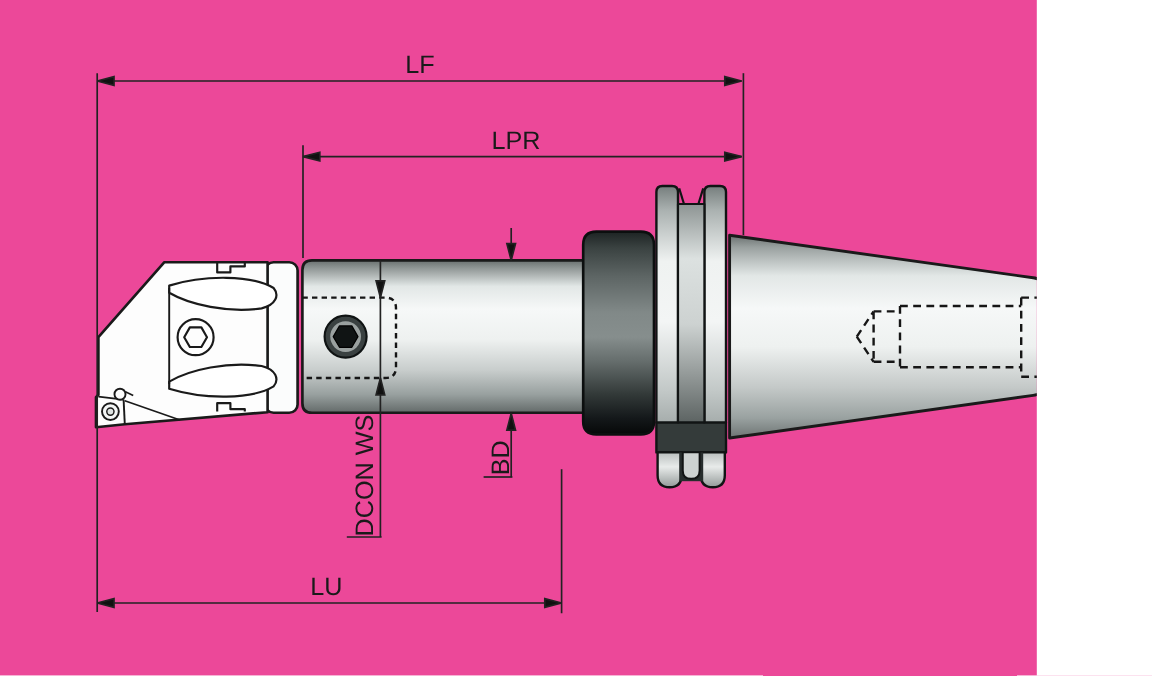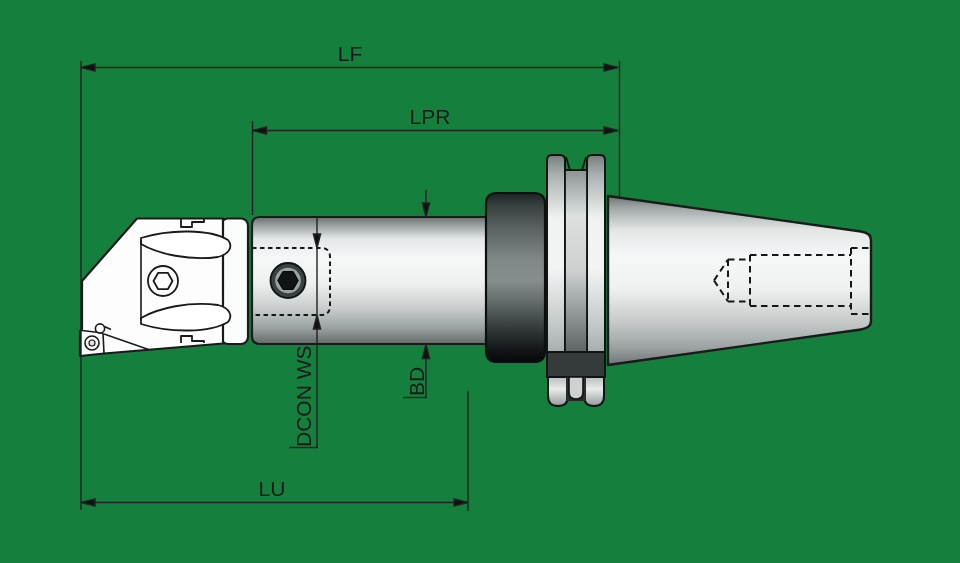--- a/index.html
+++ b/index.html
@@ -1,19 +1,19 @@
 <!DOCTYPE html>
 <html><head>
 <meta charset="utf-8">
 <style>
   html,body{margin:0;padding:0;background:#ffffff;}
   .stage{
     position:relative;
-    width:960px;height:563px;
-    background:#15803d;
+    width:864px;height:563px;
+    background:#ec4899;
     font-family:"Liberation Sans", sans-serif;
     overflow:hidden;
   }
   svg{display:block;}
   text{
     font-family:"Liberation Sans", sans-serif;
     font-size:21px;
     fill:#1a1a1a;
   }
 </style>

